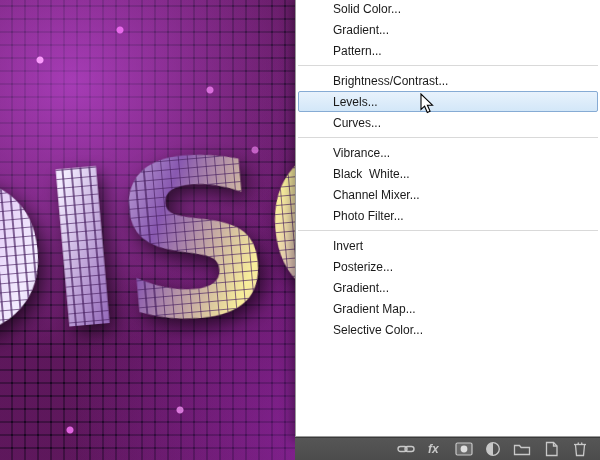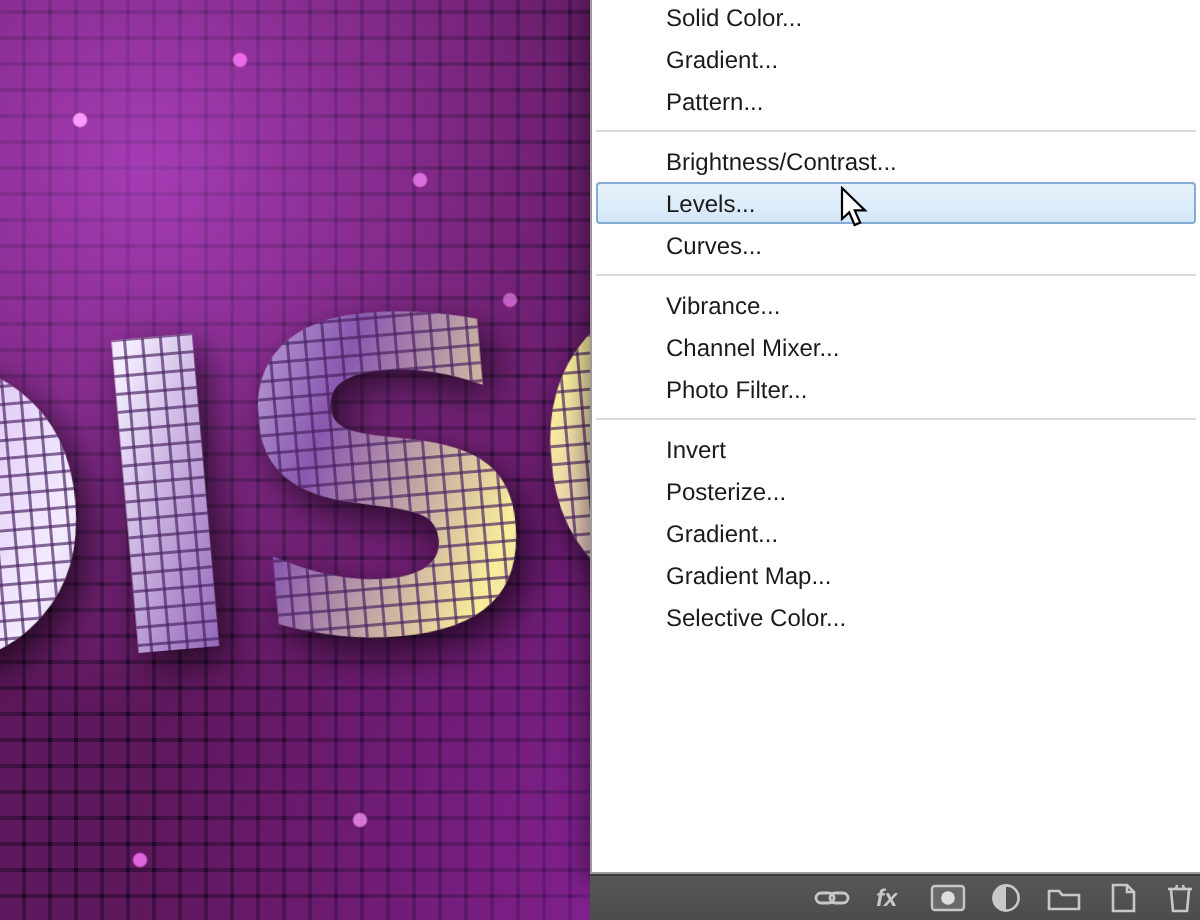--- a/index.html
+++ b/index.html
@@ -56,21 +56,21 @@
   .menu-sep{height:1px;background:#d9d9d9;margin:4px 2px;}
 
   
   .cursor{position:absolute;left:420px;top:93px;width:15px;height:22px;pointer-events:none;}
 
   
   .bottombar{
     position:absolute;left:295px;top:437px;width:305px;height:23px;
     background:linear-gradient(#565656,#4c4c4c);border-top:1px solid #3a3a3a;
     box-sizing:border-box;display:flex;align-items:center;justify-content:flex-end;
-    gap:9px;
+    gap:9px;padding-right:10px;
   }
   .baricon{width:20px;height:17px;display:flex;align-items:center;justify-content:center;}
   .baricon svg{display:block;}
 </style>
 </head>
 <body>
 
 <div class="stage">
 
   <div class="canvas">
@@ -84,20 +84,21 @@
 
     <div class="menu-sep"></div>
 
     <div class="menu-item"><span>Brightness/Contrast...</span></div>
     <div class="menu-item highlight"><span>Levels...</span></div>
     <div class="menu-item"><span>Curves...</span></div>
 
     <div class="menu-sep"></div>
 
     <div class="menu-item"><span>Vibrance...</span></div>
+    <div class="menu-item"><span>Black  White...</span></div>
     <div class="menu-item"><span>Channel Mixer...</span></div>
     <div class="menu-item"><span>Photo Filter...</span></div>
 
     <div class="menu-sep"></div>
 
     <div class="menu-item"><span>Invert</span></div>
     <div class="menu-item"><span>Posterize...</span></div>
     <div class="menu-item"><span>Gradient...</span></div>
     <div class="menu-item"><span>Gradient Map...</span></div>
     <div class="menu-item"><span>Selective Color...</span></div>

